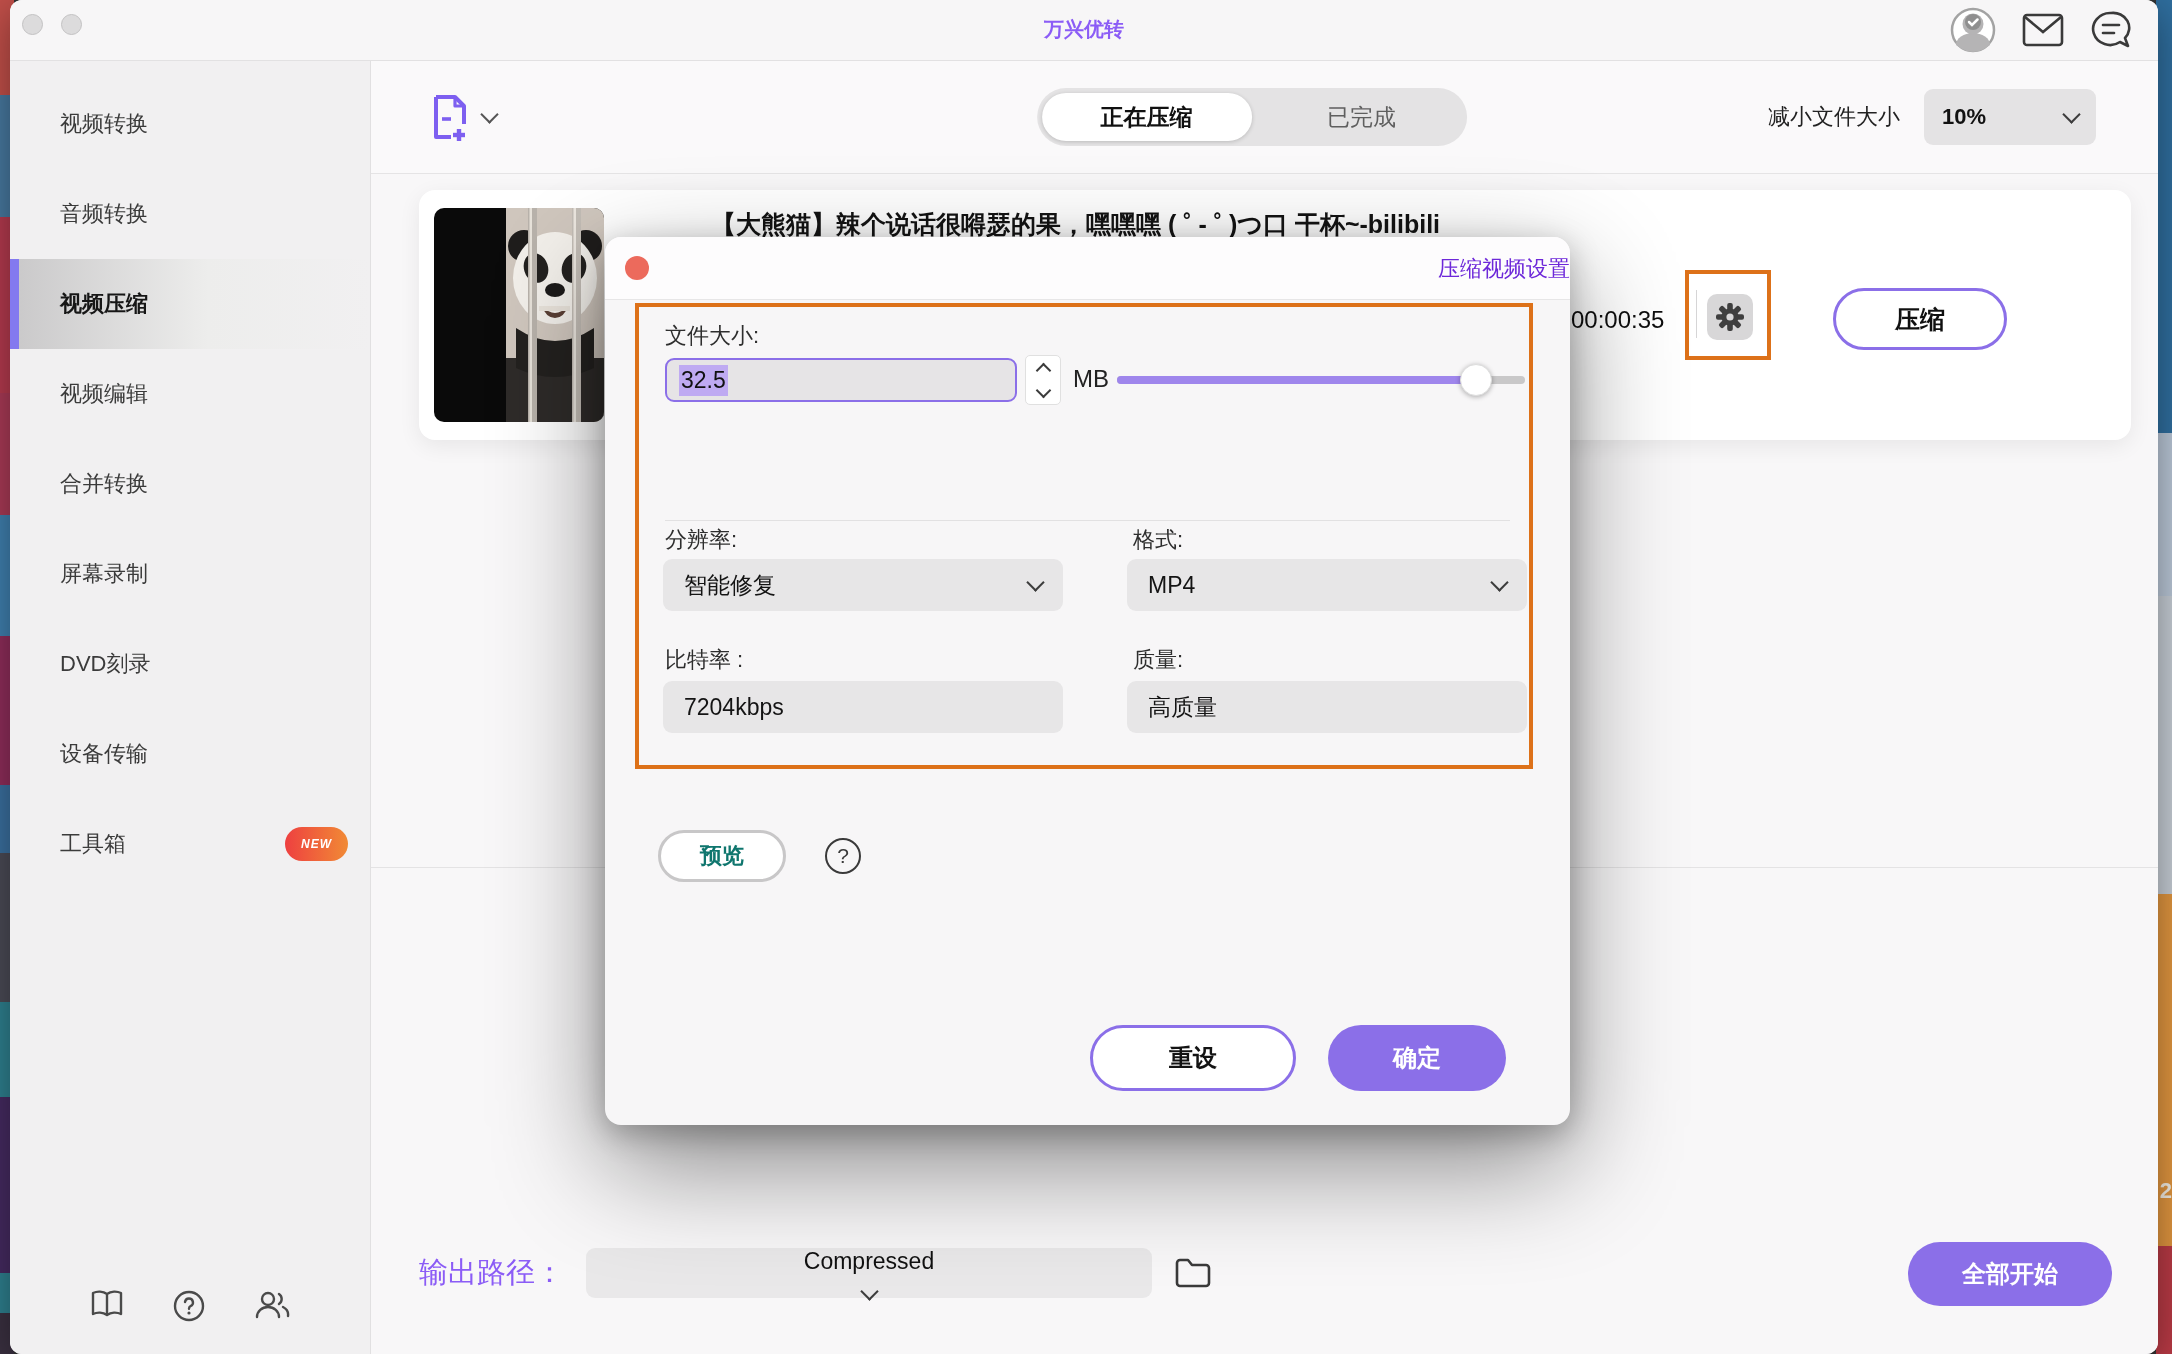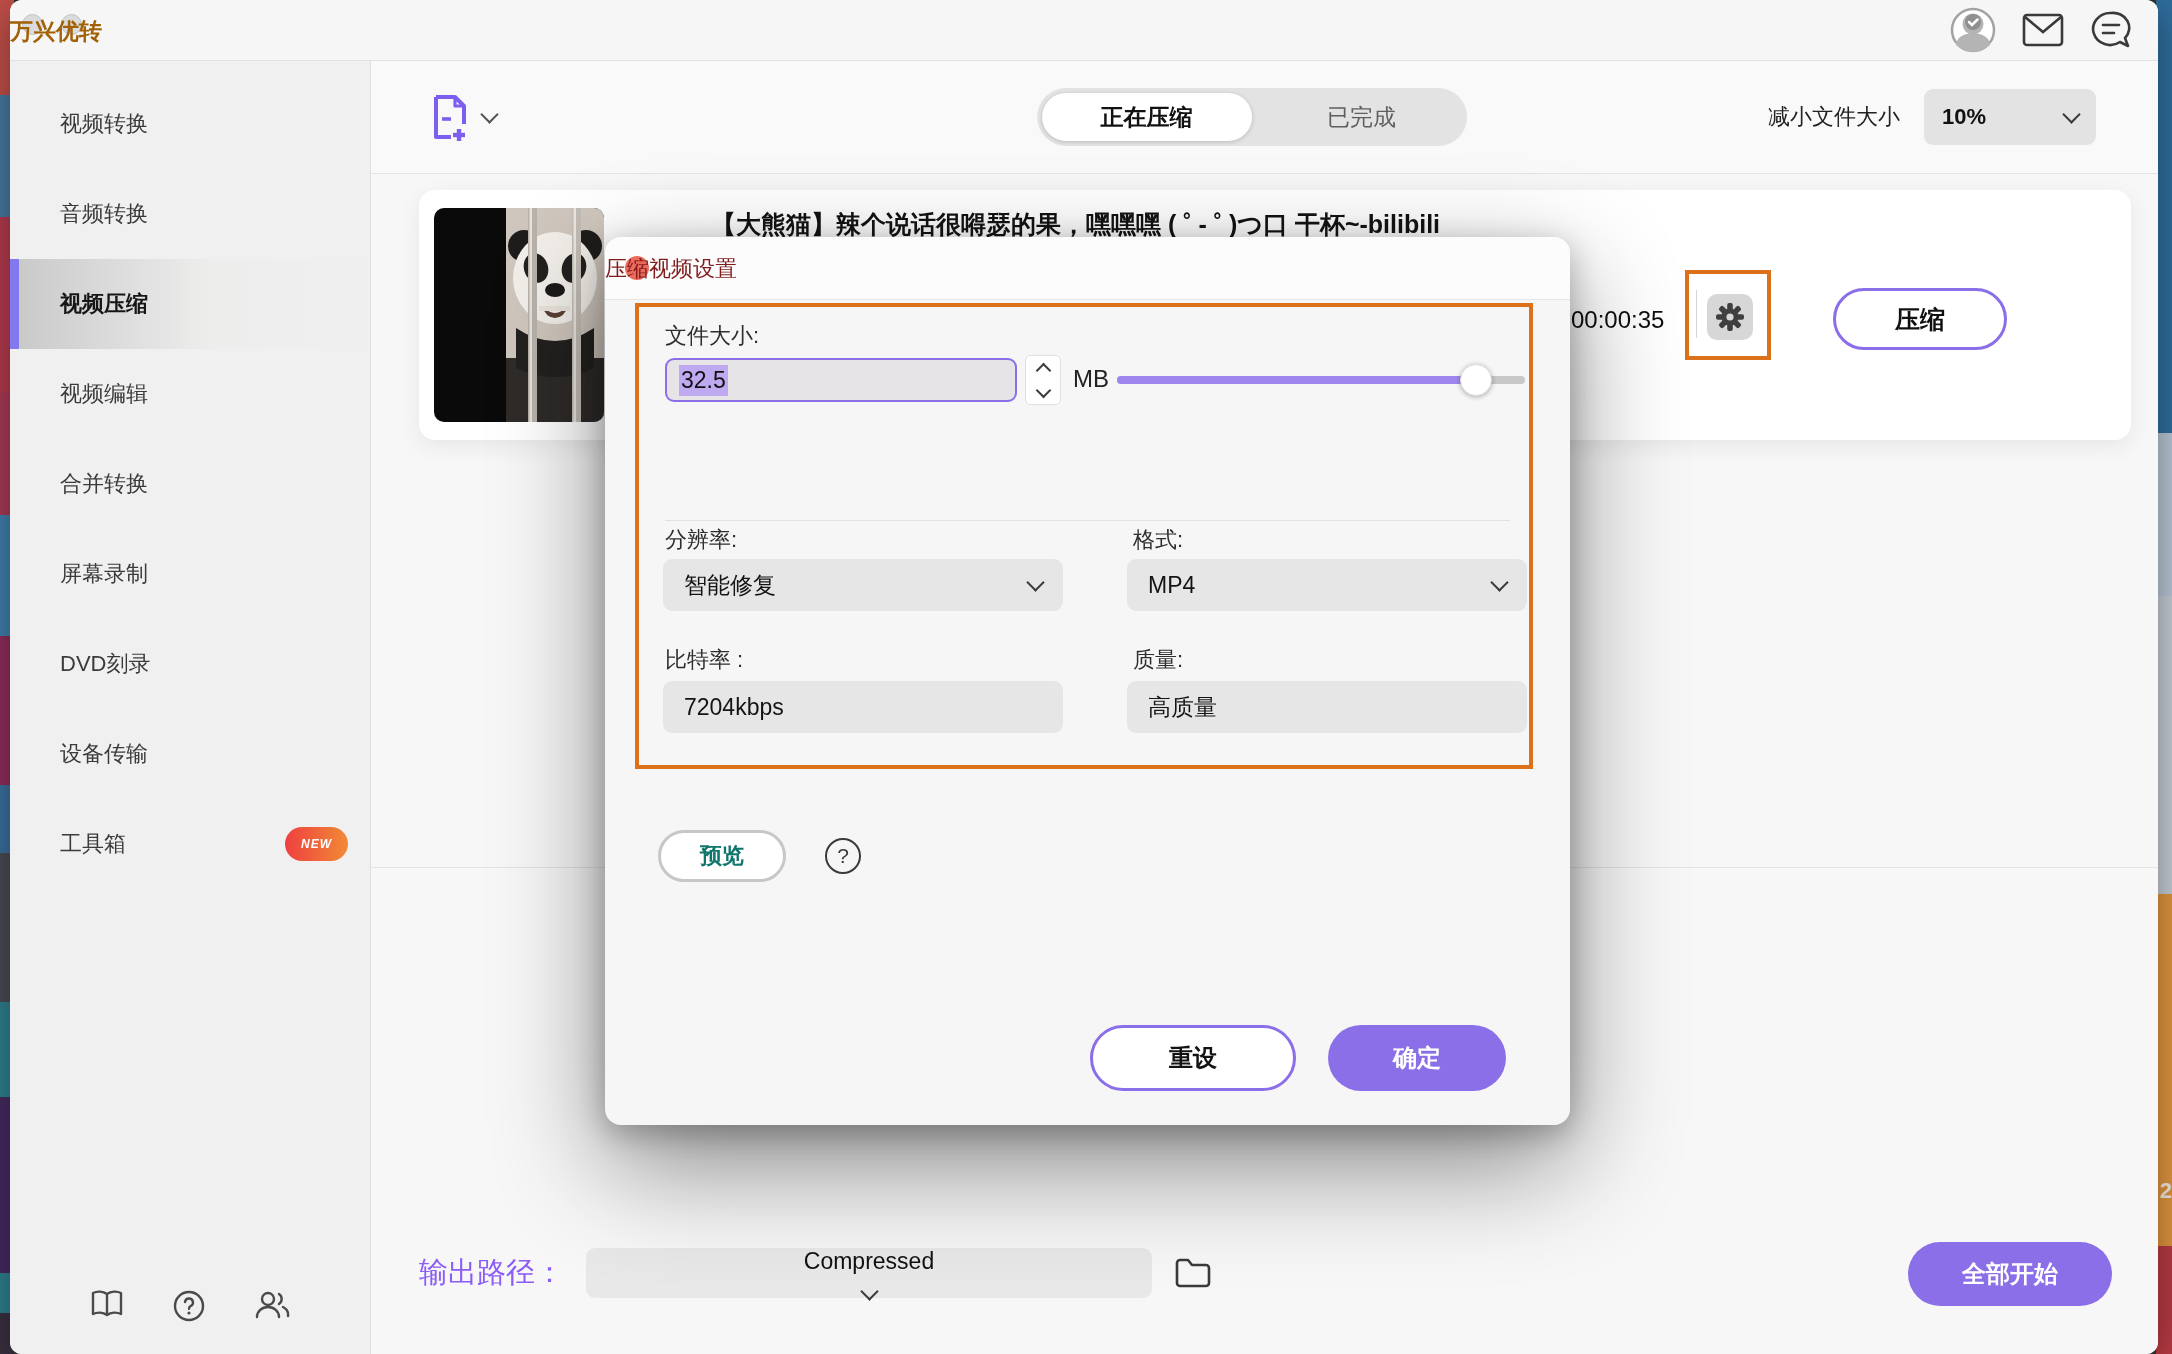--- a/index.html
+++ b/index.html
@@ -9,21 +9,21 @@
   .bg-left{position:absolute;left:0;top:0;width:14px;height:1354px;
     background:linear-gradient(180deg,#c14f49 0%,#c14f49 7%,#47789f 7%,#47789f 16%,#b43a4e 16%,#b43a4e 29%,#a93a56 29%,#a93a56 38%,#3f7fae 38%,#3f7fae 47%,#8e2d5a 47%,#8e2d5a 58%,#3a6f9e 58%,#3a6f9e 63%,#4a4a55 63%,#4a4a55 74%,#2e7f8e 74%,#2e7f8e 81%,#452a60 81%,#452a60 94%,#2e7f8e 94%,#2e7f8e 97%,#3a3040 97%);}
   .bg-right{position:absolute;right:0;top:0;width:16px;height:1354px;
     background:linear-gradient(180deg,#2f6e9e 0%,#2f6e9e 32%,#b9c6d6 32%,#b9c6d6 44%,#c5ccd4 44%,#c5ccd4 66%,#e0953f 66%,#e0953f 92%,#b93a45 92%);}
   .bg-right .edge-txt{position:absolute;right:0;top:1178px;color:#f3ede2;font-size:22px;font-weight:700;}
   
   .window{position:absolute;left:10px;top:0;width:2148px;height:1354px;border-radius:12px;
     background:#f7f6f7;overflow:hidden;box-shadow:0 10px 40px rgba(0,0,0,.4);}
   .titlebar{position:absolute;left:0;top:0;right:0;height:60px;background:#f7f6f7;border-bottom:1px solid #e2e1e2;}
   .tl-dot{position:absolute;top:14px;width:19px;height:19px;border-radius:50%;background:#dcdbdc;border:1px solid #c3c2c3;}
-  .app-title{position:absolute;left:0;right:0;top:16px;text-align:left;font-size:23px;font-weight:700;color:#a16207;}
+  .app-title{position:absolute;left:0;right:0;top:16px;text-align:center;font-size:20px;font-weight:700;color:#8b5cf6;}
   .tb-icons{position:absolute;right:26px;top:8px;display:flex;align-items:center;gap:26px;height:44px;}
   
   .sidebar{position:absolute;left:0;top:61px;bottom:0;width:360px;background:#f1f0f1;border-right:1px solid #e1e0e1;}
   .side-list{position:absolute;top:18px;left:0;right:0;}
   .side-item{position:relative;height:90px;display:flex;align-items:center;padding-left:50px;
     font-size:22px;color:#3b3b3b;box-sizing:border-box;cursor:default;}
   .side-item.active{background:linear-gradient(90deg,#c9c8c9 0%,#ededec 55%,#f1f0f1 100%);color:#161616;font-weight:700;}
   .side-item.active::before{content:"";position:absolute;left:0;top:0;bottom:0;width:9px;background:#8379ef;}
   .new-badge{position:absolute;right:22px;top:50%;transform:translateY(-50%);
     background:linear-gradient(90deg,#ee4040,#f18a35);color:#fff;font-weight:800;font-style:italic;
@@ -65,21 +65,21 @@
   .outpath-label{font-size:29px;color:#8b5cf6;}
   .out-select{width:566px;height:50px;background:#e9e8e9;border-radius:9px;display:flex;align-items:center;
     justify-content:space-between;padding:0 20px;box-sizing:border-box;font-size:23px;color:#111;flex-direction:column;}
   .start-btn{position:absolute;right:46px;bottom:48px;width:204px;height:64px;background:#8b6fe8;border-radius:32px;
     color:#fff;font-size:24px;font-weight:700;display:flex;align-items:center;justify-content:center;}
   
   .dialog{position:absolute;left:595px;top:237px;width:965px;height:888px;background:#f7f6f7;border-radius:16px;
     box-shadow:0 40px 110px rgba(0,0,0,.45), 0 8px 30px rgba(0,0,0,.25);overflow:hidden;}
   .dlg-head{position:absolute;left:0;top:0;right:0;height:62px;background:#fdfcfd;border-bottom:1px solid #e7e6e7;}
   .dlg-close{position:absolute;left:20px;top:19px;width:24px;height:24px;border-radius:50%;background:#ec6a5c;}
-  .dlg-title{position:absolute;left:0;right:0;top:17px;text-align:left;font-size:22px;color:#7f1d1d;font-weight:500;}
+  .dlg-title{position:absolute;left:0;right:0;top:17px;text-align:right;font-size:22px;color:#6d28d9;font-weight:500;}
   .annot-box{position:absolute;left:30px;top:66px;width:898px;height:466px;border:4px solid #dd7119;box-sizing:border-box;pointer-events:none;}
   .fld-label{position:absolute;font-size:22px;color:#2e2e2e;}
   .size-input{position:absolute;left:60px;top:121px;width:352px;height:44px;background:#e6e4e6;border:2.5px solid #8b6fe8;
     border-radius:9px;box-sizing:border-box;display:flex;align-items:center;padding-left:12px;font-size:23px;color:#111;}
   .size-input .sel{background:#bfaaf2;padding:2px 2px;}
   .stepper{position:absolute;left:420px;top:118px;width:36px;height:50px;background:#fff;border:1px solid #e0e0e0;border-radius:5px;
     display:flex;flex-direction:column;align-items:center;justify-content:center;gap:9px;box-sizing:border-box;}
   .stepper .up{width:9px;height:9px;border-left:2.5px solid #3c3c3c;border-top:2.5px solid #3c3c3c;transform:rotate(45deg);margin-top:3px;}
   .stepper .down{width:9px;height:9px;border-right:2.5px solid #3c3c3c;border-bottom:2.5px solid #3c3c3c;transform:rotate(45deg);margin-bottom:3px;}
   .mb-label{position:absolute;left:468px;top:128px;font-size:24px;color:#222;}

